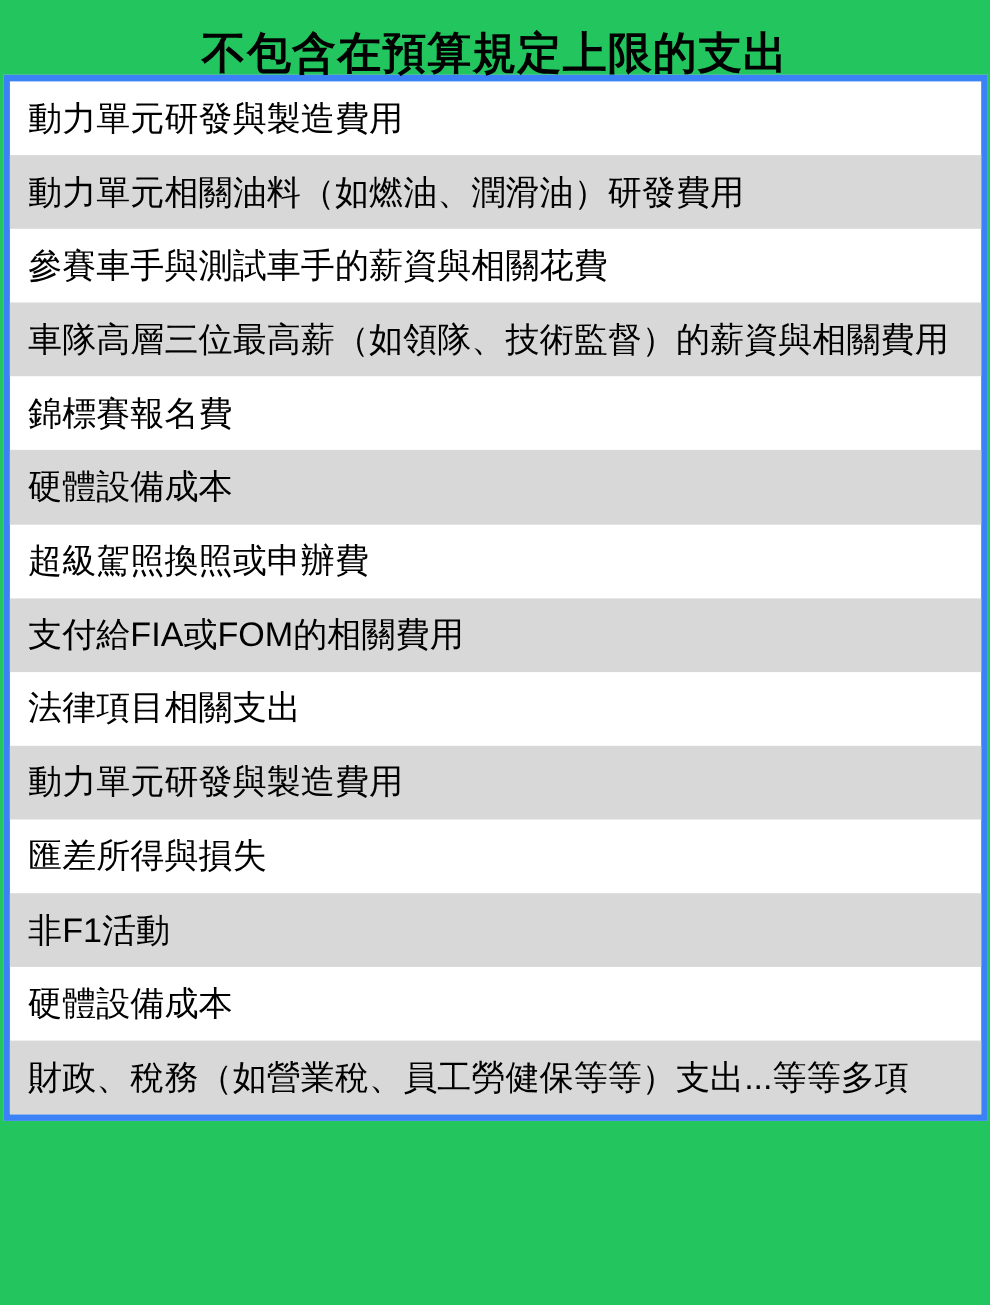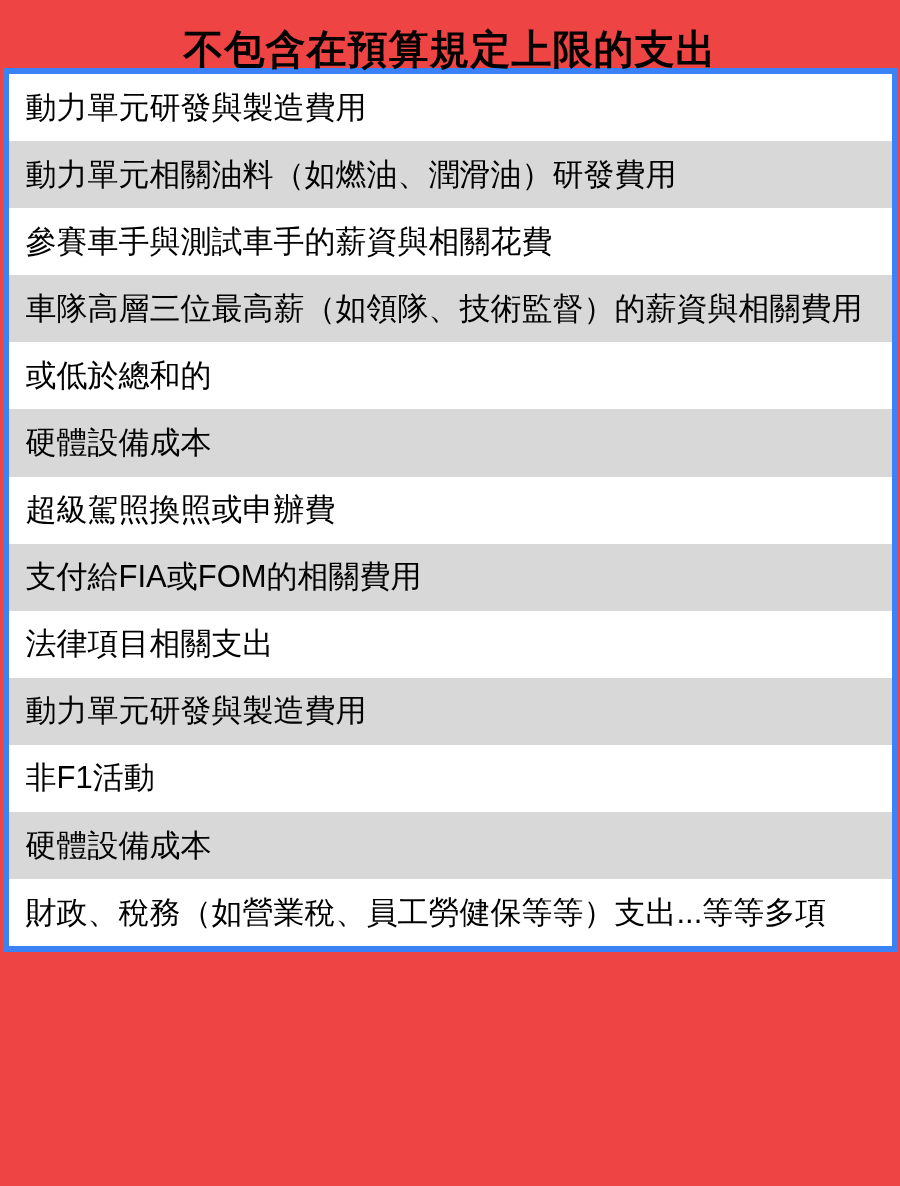--- a/index.html
+++ b/index.html
@@ -6,21 +6,21 @@
   html, body {
     margin: 0;
     padding: 0;
     background: #ffffff;
     width: 900px;
     font-family: "Liberation Sans", "DejaVu Sans", sans-serif;
   }
   .page {
     width: 900px;
     height: 1186px;
-    background: #ef4444;
+    background: #22c55e;
     overflow: hidden;
   }
   .title {
     margin: 0;
     padding-top: 27px;
     height: 68px;
     text-align: center;
     font-size: 40px;
     line-height: 44px;
     font-weight: 700;
@@ -53,23 +53,24 @@
 
 <div class="page">
   <h1 class="title">不包含在預算規定上限的支出</h1>
 
   <div class="expenses-table" id="expenses-table">
 
   <div class="row">動力單元研發與製造費用</div>
       <div class="row">動力單元相關油料（如燃油、潤滑油）研發費用</div>
       <div class="row">參賽車手與測試車手的薪資與相關花費</div>
       <div class="row">車隊高層三位最高薪（如領隊、技術監督）的薪資與相關費用</div>
-      <div class="row">或低於總和的</div>
+      <div class="row">錦標賽報名費</div>
       <div class="row">硬體設備成本</div>
       <div class="row">超級駕照換照或申辦費</div>
       <div class="row">支付給FIA或FOM的相關費用</div>
       <div class="row">法律項目相關支出</div>
       <div class="row">動力單元研發與製造費用</div>
+      <div class="row">匯差所得與損失</div>
       <div class="row">非F1活動</div>
       <div class="row">硬體設備成本</div>
       <div class="row">財政、稅務（如營業稅、員工勞健保等等）支出...等等多項</div>
     </div>
 </div>
 
 </body></html>

